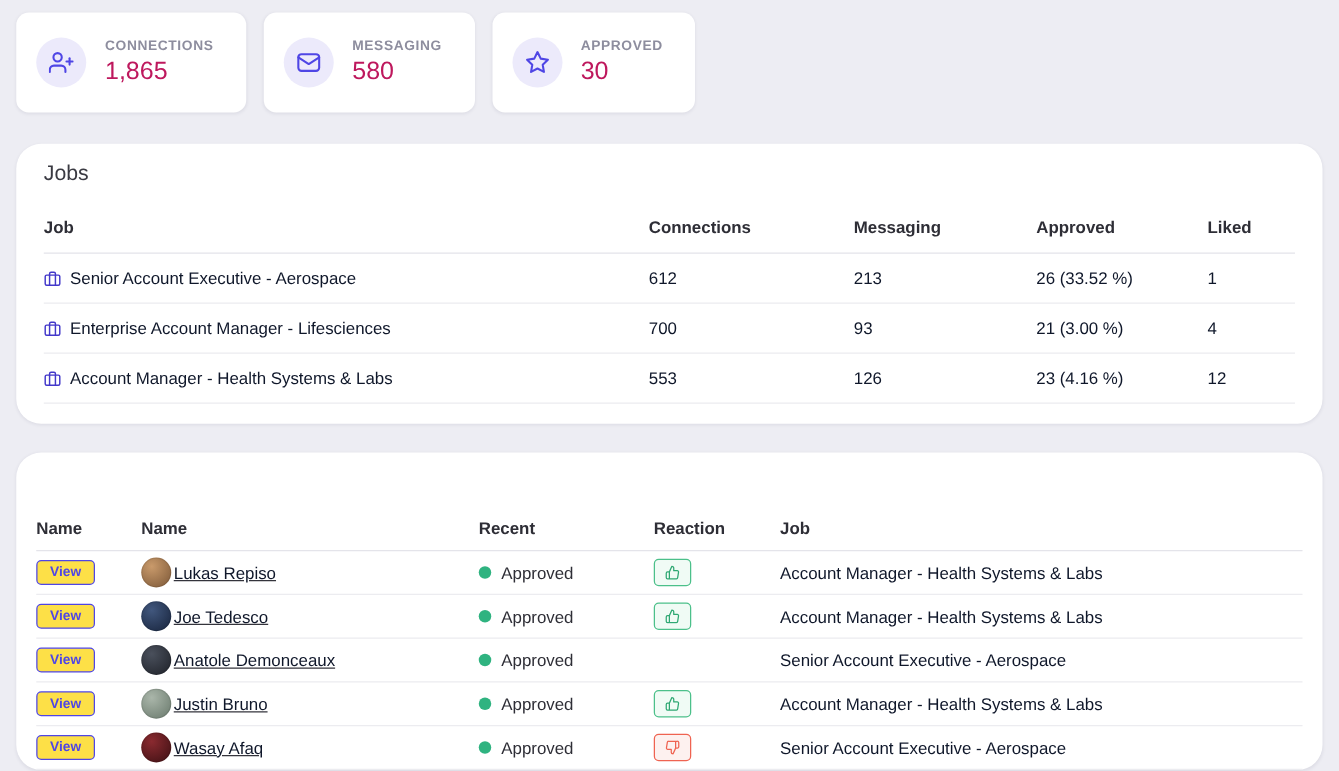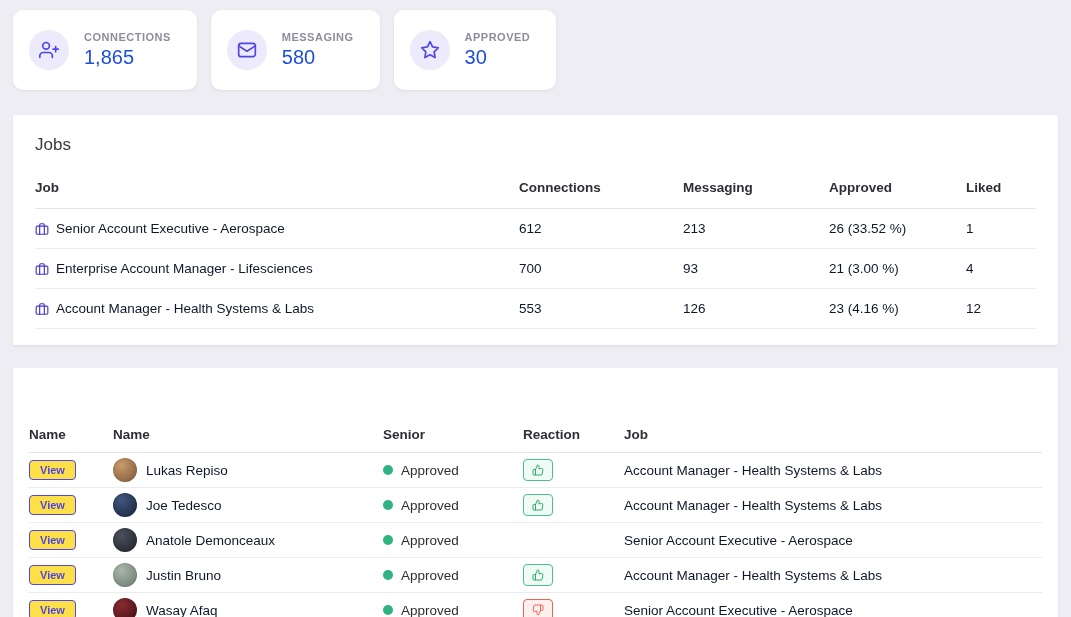--- a/index.html
+++ b/index.html
@@ -23,27 +23,27 @@
     width: 40px; height: 40px; border-radius: 50%;
     background: #eceafb; color: #4f46e5;
     display: flex; align-items: center; justify-content: center;
     flex: none;
   }
   .stat-icon-circle svg { width: 20px; height: 20px; }
   .stat-label {
     font-size: 11px; font-weight: 700; color: #8d8d9e;
     letter-spacing: .5px; text-transform: uppercase;
   }
-  .stat-value { font-size: 20px; color: #1d4ed8; margin-top: 3px; }
+  .stat-value { font-size: 20px; color: #be185d; margin-top: 3px; }
 
   
   .card {
-    background: #fff; border-radius: 2px;
+    background: #fff; border-radius: 20px;
     box-shadow: 0 1px 3px rgba(30,30,60,.08);
-    padding: 20px 0 8px 0;
+    padding: 14px 0 8px 0;
   }
   .card-title { font-size: 17px; color: #3a3a42; margin: 0 22px 16px 17px; }
   .jobs-card { margin-bottom: 23px; padding-bottom: 16px; }
   .jobs-card .card-title { margin-left: 22px; }
 
   
   .jobs-table { padding: 0 22px; }
   .jobs-row {
     display: grid;
     grid-template-columns: 484px 164px 146px 137px 1fr;
@@ -68,21 +68,21 @@
   .act-row.header { font-weight: 700; font-size: 13.5px; color: #2e2e36; padding: 7px 0 10px 0; border-bottom: 1px solid #e4e4ea; margin-top: 32px; }
   .act-row.data { padding: 5px 0; font-size: 13.5px; min-height: 34px; }
 
   .view-btn {
     display: inline-block; background: #fde047;
     border: 1px solid #4f46e5; color: #4f46e5;
     border-radius: 4px; font-size: 11px; font-weight: 700;
     padding: 3px 10px; cursor: pointer;
     font-family: inherit;
   }
-  .name-cell { display: flex; align-items: center; gap: 9px; }
+  .name-cell { display: flex; align-items: center; gap: 2px; text-decoration: underline; }
   .avatar {
     width: 24px; height: 24px; border-radius: 50%; flex: none;
     box-shadow: inset 0 0 0 1px rgba(0,0,0,.08);
   }
   .av1 { background: radial-gradient(circle at 35% 30%, #c99a6b, #7a5636); }
   .av2 { background: radial-gradient(circle at 35% 30%, #41577d, #16223a); }
   .av3 { background: radial-gradient(circle at 35% 30%, #4a505c, #1d2027); }
   .av4 { background: radial-gradient(circle at 35% 30%, #aab6aa, #67776a); }
   .av5 { background: radial-gradient(circle at 35% 30%, #8a2a30, #3a0f12); }
 
@@ -217,21 +217,21 @@
         <a class="link">12</a>
       </div>
     </div>
   </div>
 
   <div class="card activities-card">
     <div class="activities-table">
       <div class="act-row header">
         <div>Name</div>
         <div>Name</div>
-        <div>Senior</div>
+        <div>Recent</div>
         <div>Reaction</div>
         <div>Job</div>
       </div>
 
       <div class="act-row data">
         <div><button class="view-btn">View</button></div>
         <div class="name-cell">
           <span class="avatar av1"></span>
           <a class="link">Lukas Repiso</a>
         </div>

